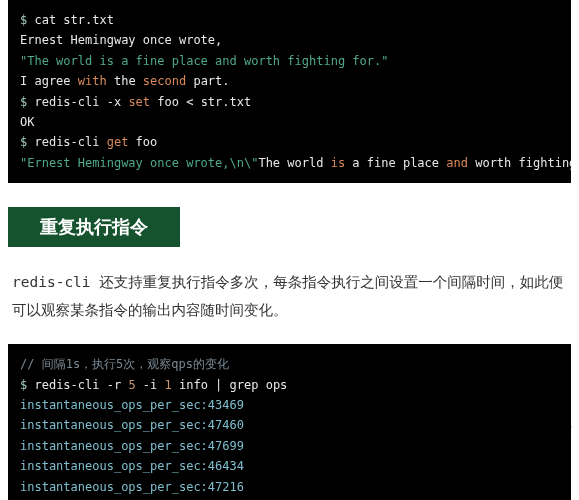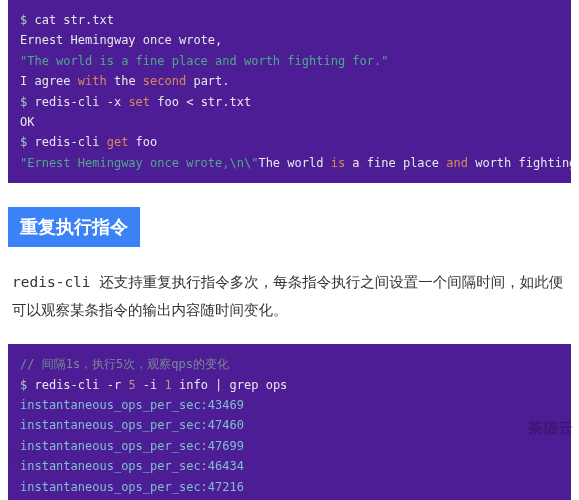--- a/index.html
+++ b/index.html
@@ -1,39 +1,39 @@
 <!DOCTYPE html>
 <html><head>
 <meta charset="utf-8">
 <style>
 * { margin: 0; padding: 0; box-sizing: border-box; }
 body { font-family: Arial, "Microsoft YaHei", sans-serif; background: #fff; width: 579px; }
 .code-block {
-  background: #4c1d95;
+  background: #000000;
   color: #ccc;
   padding: 10px 12px;
   font-family: Consolas, Monaco, monospace;
   font-size: 12px;
   line-height: 1.7;
   margin: 0 8px 16px 8px;
   white-space: pre;
   overflow: hidden;
 }
 .c-prompt { color: #a8d0c0; }
 .c-white { color: #e8e8e8; }
 .c-green2 { color: #4fa88b; }
 .c-orange { color: #d98a5a; margin-top: 24px; }
 .c-cyan { color: #7fbfcf; }
 .c-gray { color: #7a8a95; }
 .c-num { color: #c89470; }
 .heading {
-  background: #3b82f6;
+  background: #14532d;
   color: #fff;
   display: inline-block;
-  padding: 8px 12px;
+  padding: 8px 32px;
   font-size: 18px;
   font-weight: bold;
   margin: 8px 8px 22px 8px;
   text-align: center;
 }
 .body-text {
   font-size: 14.5px;
   line-height: 1.9;
   color: #333;
   padding: 0 12px;

